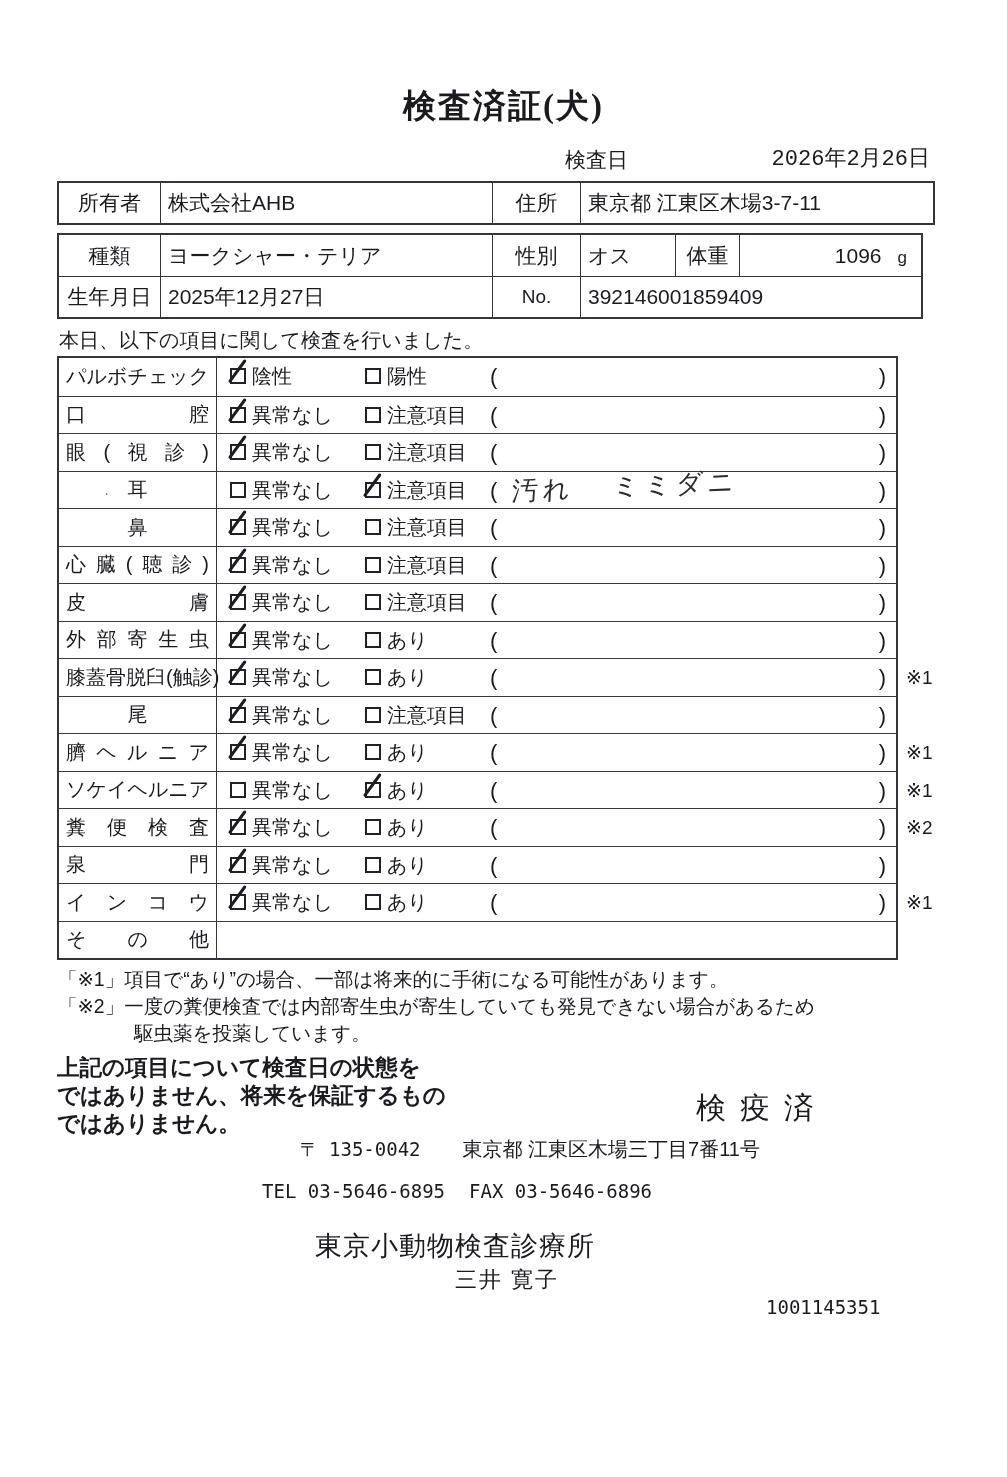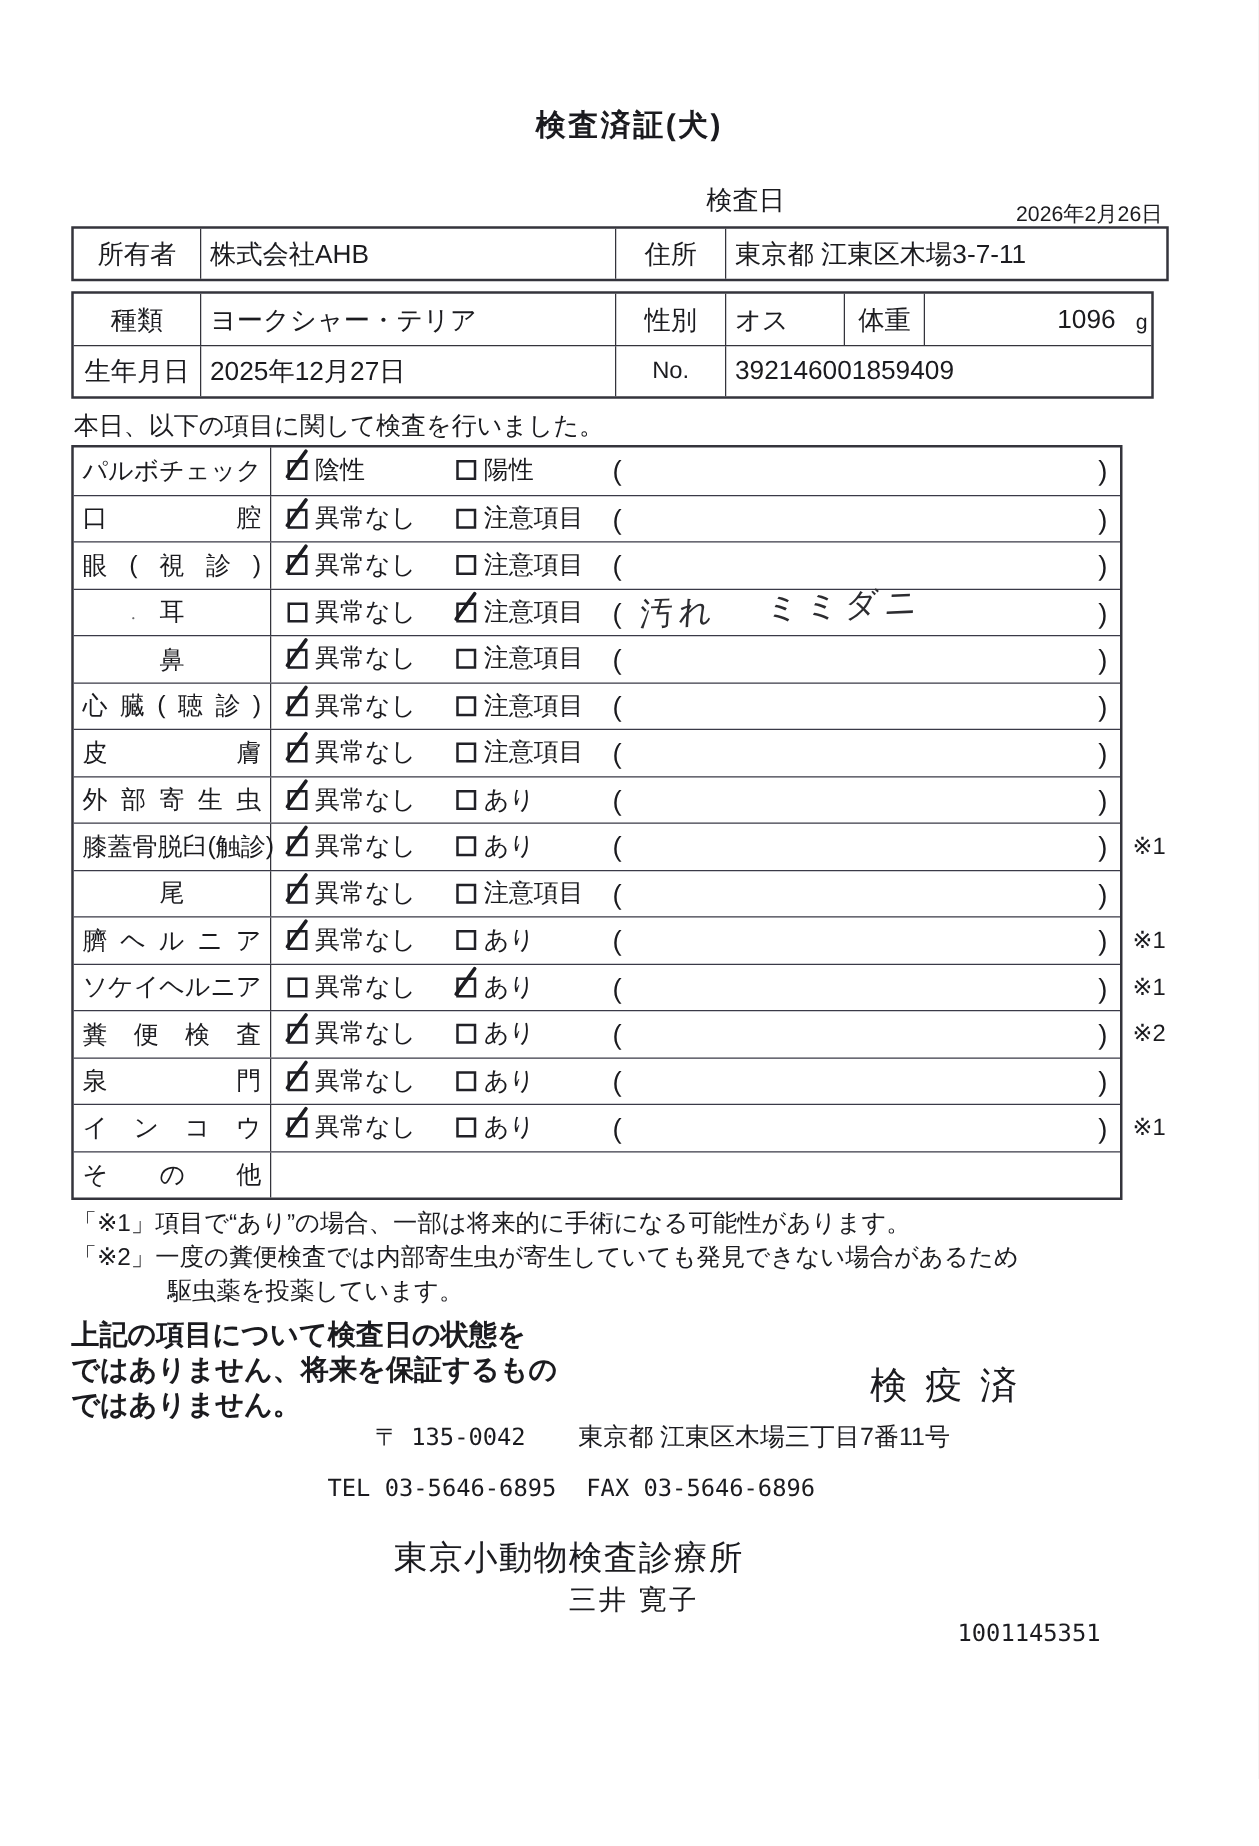--- a/index.html
+++ b/index.html
@@ -7,37 +7,37 @@
     position:relative; width:1007px; height:1477px; margin:0 auto;
     background:#ffffff; color:#1b1b1f;
     font-family:"Liberation Sans","DejaVu Sans",sans-serif;
     overflow:hidden;
   }
   .abs { position:absolute; }
 
   
   .doc-title {
     top:84px; left:0; width:100%; text-align:center;
-    font-size:24px; font-weight:600; letter-spacing:2px;
+    font-size:33px; font-weight:600; letter-spacing:2px;font-family:Liberation Serif, serif;
   }
   .insp-date-label { top:146px; left:565px; font-size:21px; }
-  .insp-date-value { top:160px; right:77px; font-size:17px; }
+  .insp-date-value { top:143px; right:77px; font-size:22px;font-family:Liberation Mono, monospace; }
 
   
   .tbl { border:2px solid #34343c; box-sizing:border-box; background:#fff; }
   .trow { display:flex; box-sizing:border-box; }
   .trow + .trow { border-top:1.5px solid #34343c; }
   .tcell {
     box-sizing:border-box; overflow:hidden; white-space:nowrap;
     display:flex; align-items:center;
   }
   .tcell + .tcell { border-left:1.5px solid #34343c; }
   .tcell.lab { justify-content:center; font-size:21px; }
   .tcell.val { padding-left:7px; font-size:21px; }
-  .tcell.num { justify-content:flex-end; padding-right:3px; font-size:21px; }
+  .tcell.num { justify-content:flex-end; padding-right:14px; font-size:21px; }
 
   .owner-table { top:181px; left:57px; width:878px; }
   .owner-table .trow { height:40px; }
   .info-table { top:233px; left:57px; width:866px; }
   .info-table .trow { height:41px; }
 
   .unit { font-size:17px; margin-left:16px; position:relative; top:2px; }
 
   .intro-line { top:327px; left:59px; font-size:20px; }
 

